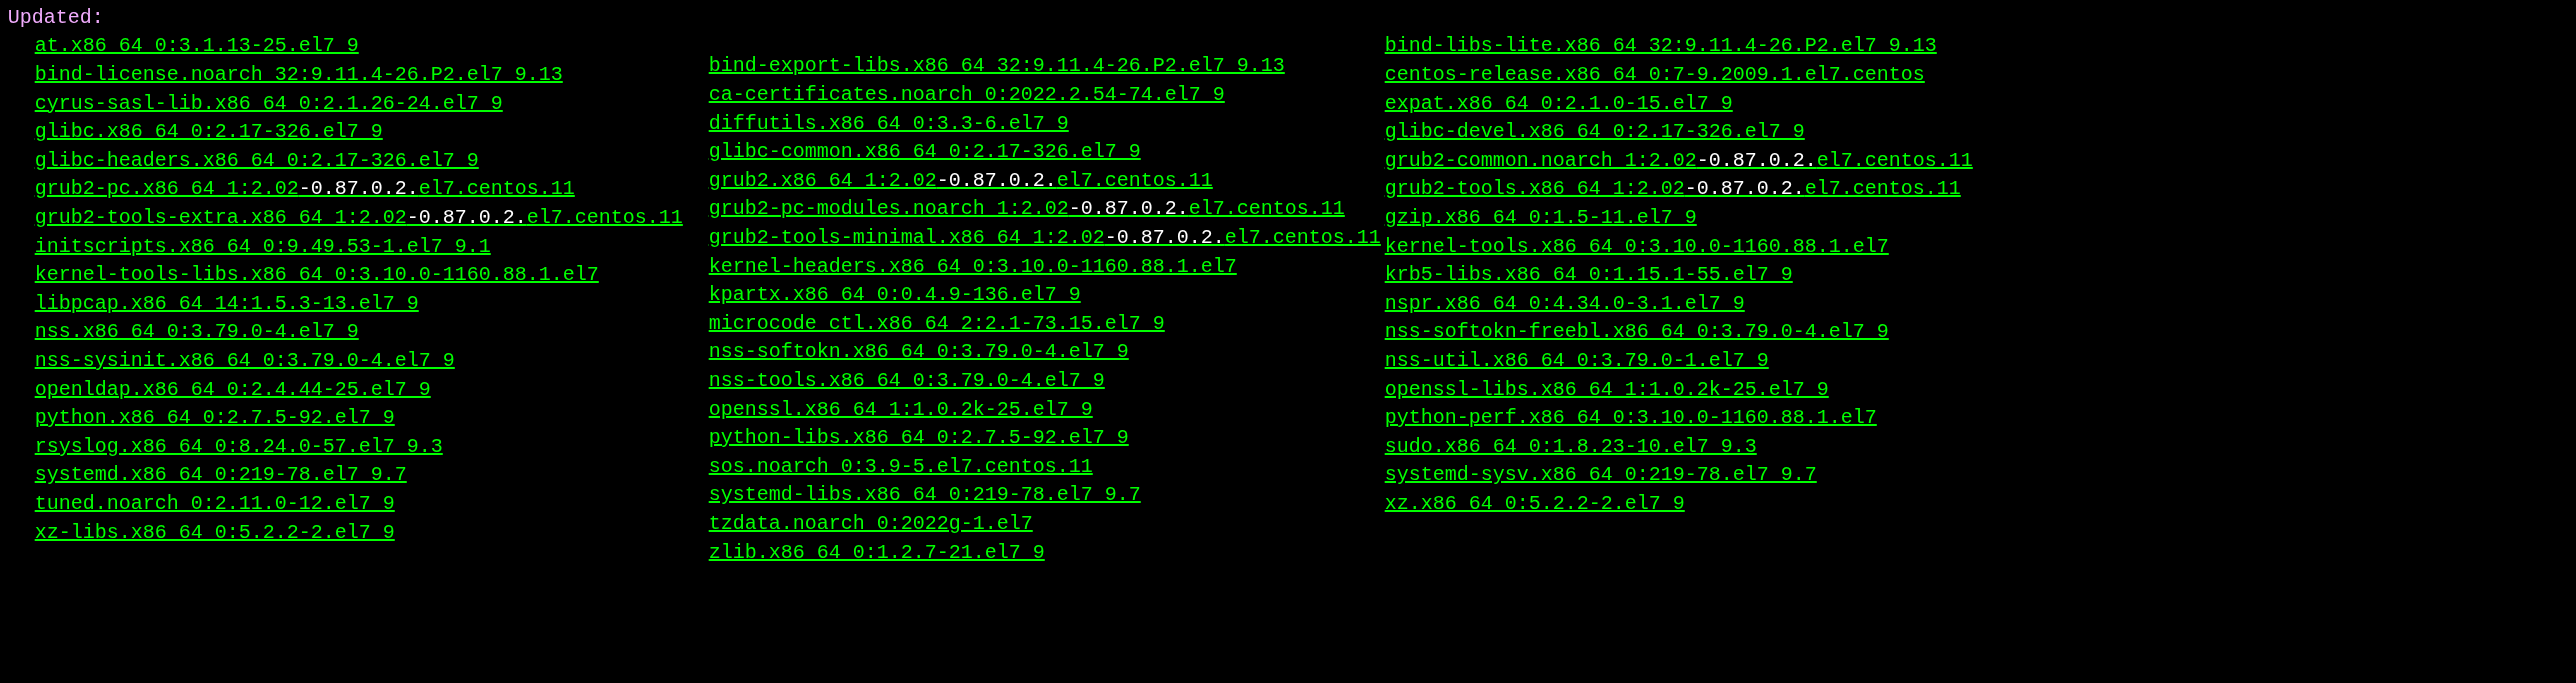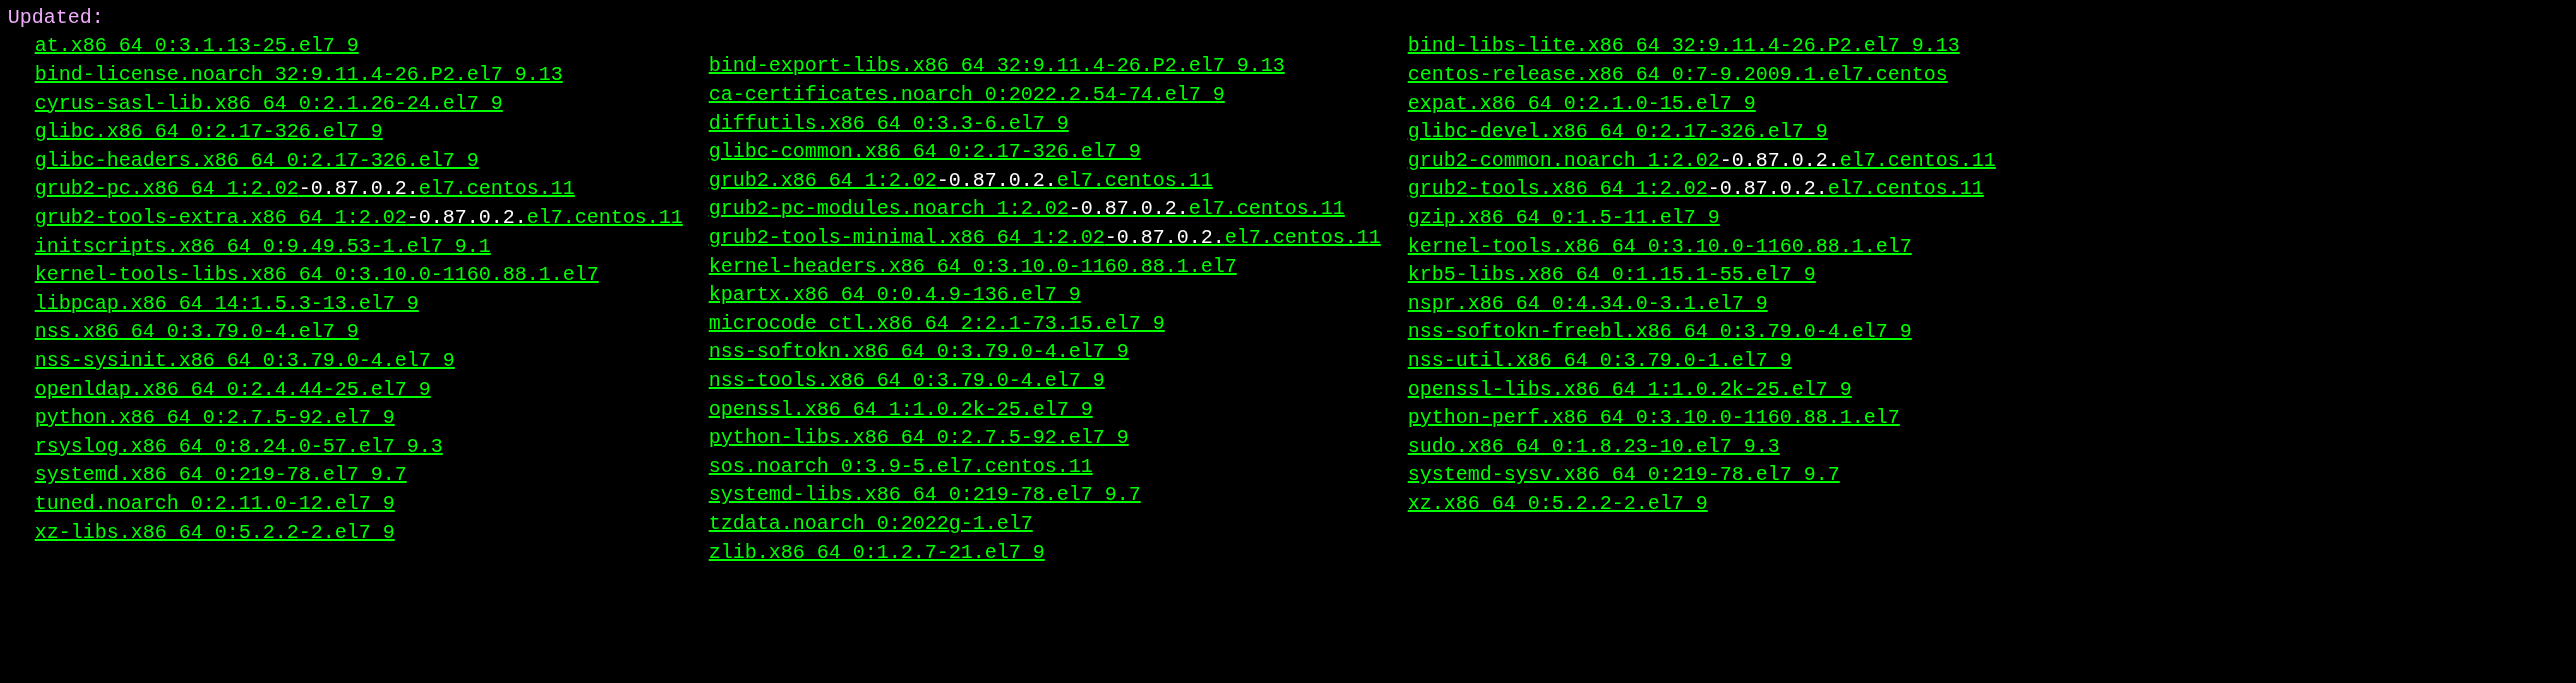--- a/index.html
+++ b/index.html
@@ -20,21 +20,21 @@
     display: flex;
     gap: 0;
     align-items: flex-start;
   }
   .col {
     padding-left: 27px;
     white-space: pre;
     text-decoration: underline;
   }
   .col:nth-child(2) { padding-left: 0; margin-top: 20px; }
-  .col:nth-child(3) { padding-left: 0; margin-left: 23px; }
+  .col:nth-child(3) { padding-left: 0; }
   .c1 { min-width: 674px; }
   .c2 { min-width: 676px; }
   .c3 { }
   .line { color: #00ff00; }
   .dash { color: #ffffff; }
 </style>
 </head>
 <body>
 
 <div class="header">Updated:</div>

